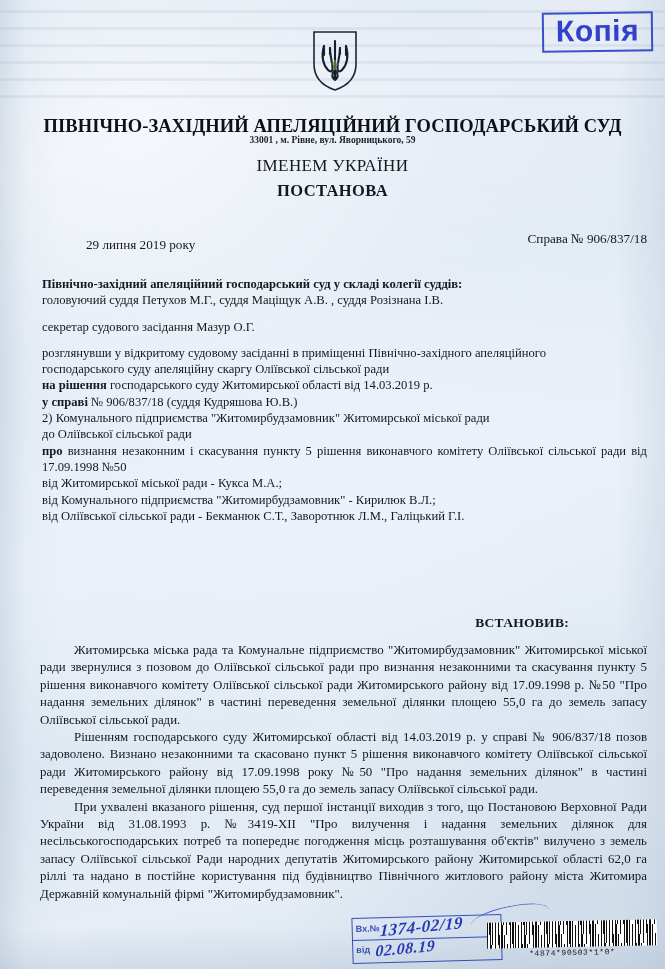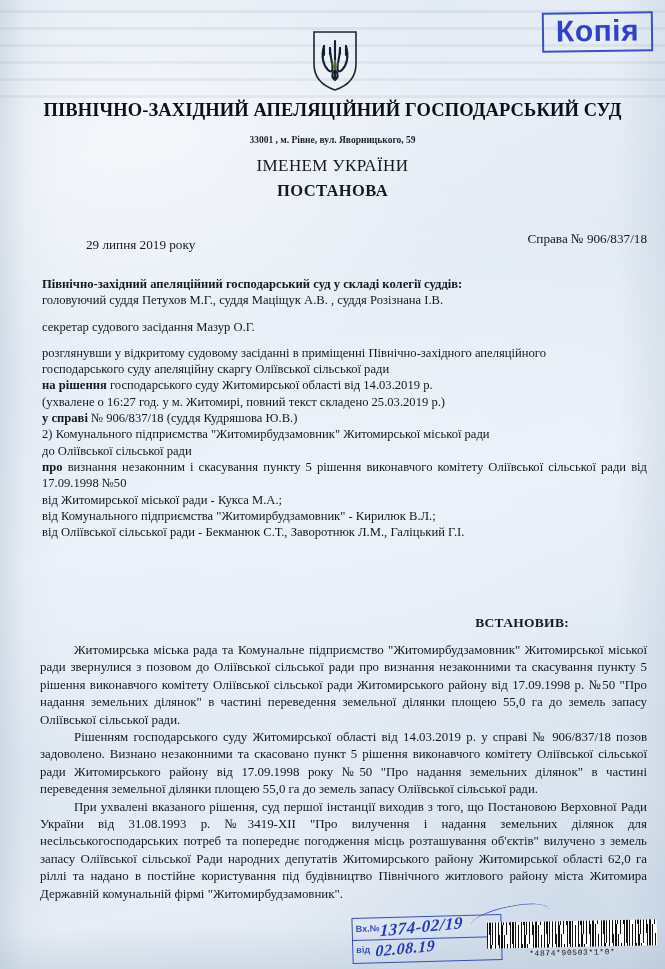--- a/index.html
+++ b/index.html
@@ -84,21 +84,21 @@
     line-height: 1.05;
     letter-spacing: 0.5px;
     transform: rotate(-0.7deg);
     opacity: 0.92;
   }
 
   
   .court-title {
     position: absolute;
     left: 0; right: 0;
-    top: 100px;
+    top: 116px;
     text-align: center;
     font-family: "Liberation Serif", serif;
     font-weight: bold;
     font-size: 18.5px;
     letter-spacing: 0.1px;
     color: #0d1117;
   }
   .address-line {
     position: absolute;
     left: 0; right: 0;
@@ -317,21 +317,20 @@
 
     <div class="preamble">
       <span class="ln b">Північно-західний апеляційний господарський суд у складі колегії суддів:</span>
       <span class="ln">головуючий суддя Петухов М.Г., суддя Маціщук А.В. ,  суддя Розізнана І.В.</span>
       <span class="gap"></span>
       <span class="ln">секретар судового засідання Мазур О.Г.</span>
       <span class="gap"></span>
       <span class="ln just">розглянувши у відкритому судовому засіданні в приміщенні Північно-західного апеляційного</span>
       <span class="ln">господарського суду апеляційну скаргу Оліївської сільської ради</span>
       <span class="ln"><span class="b">на рішення</span><span> господарського суду Житомирської області від 14.03.2019 р.</span></span>
-      <span class="ln">(ухвалене о 16:27 год. у м. Житомирі, повний текст складено 25.03.2019 р.)</span>
       <span class="ln"><span class="b">у справі</span><span> № 906/837/18 (суддя Кудряшова Ю.В.)</span></span>
       <span class="ln">2) Комунального підприємства "Житомирбудзамовник" Житомирської міської ради</span>
       <span class="ln">до Оліївської сільської ради</span>
       <span class="ln just" style="white-space:normal"><span class="b">про</span><span> визнання незаконним і скасування пункту 5 рішення виконавчого комітету Оліївської сільської ради від 17.09.1998 №50</span></span>
       <span class="ln">від Житомирської міської ради - Кукса М.А.;</span>
       <span class="ln">від Комунального підприємства "Житомирбудзамовник" - Кирилюк В.Л.;</span>
       <span class="ln">від Оліївської сільської ради - Бекманюк С.Т., Заворотнюк Л.М., Галіцький Г.І.</span>
     </div>
 
     <div class="ustanovyv">ВСТАНОВИВ:</div>

